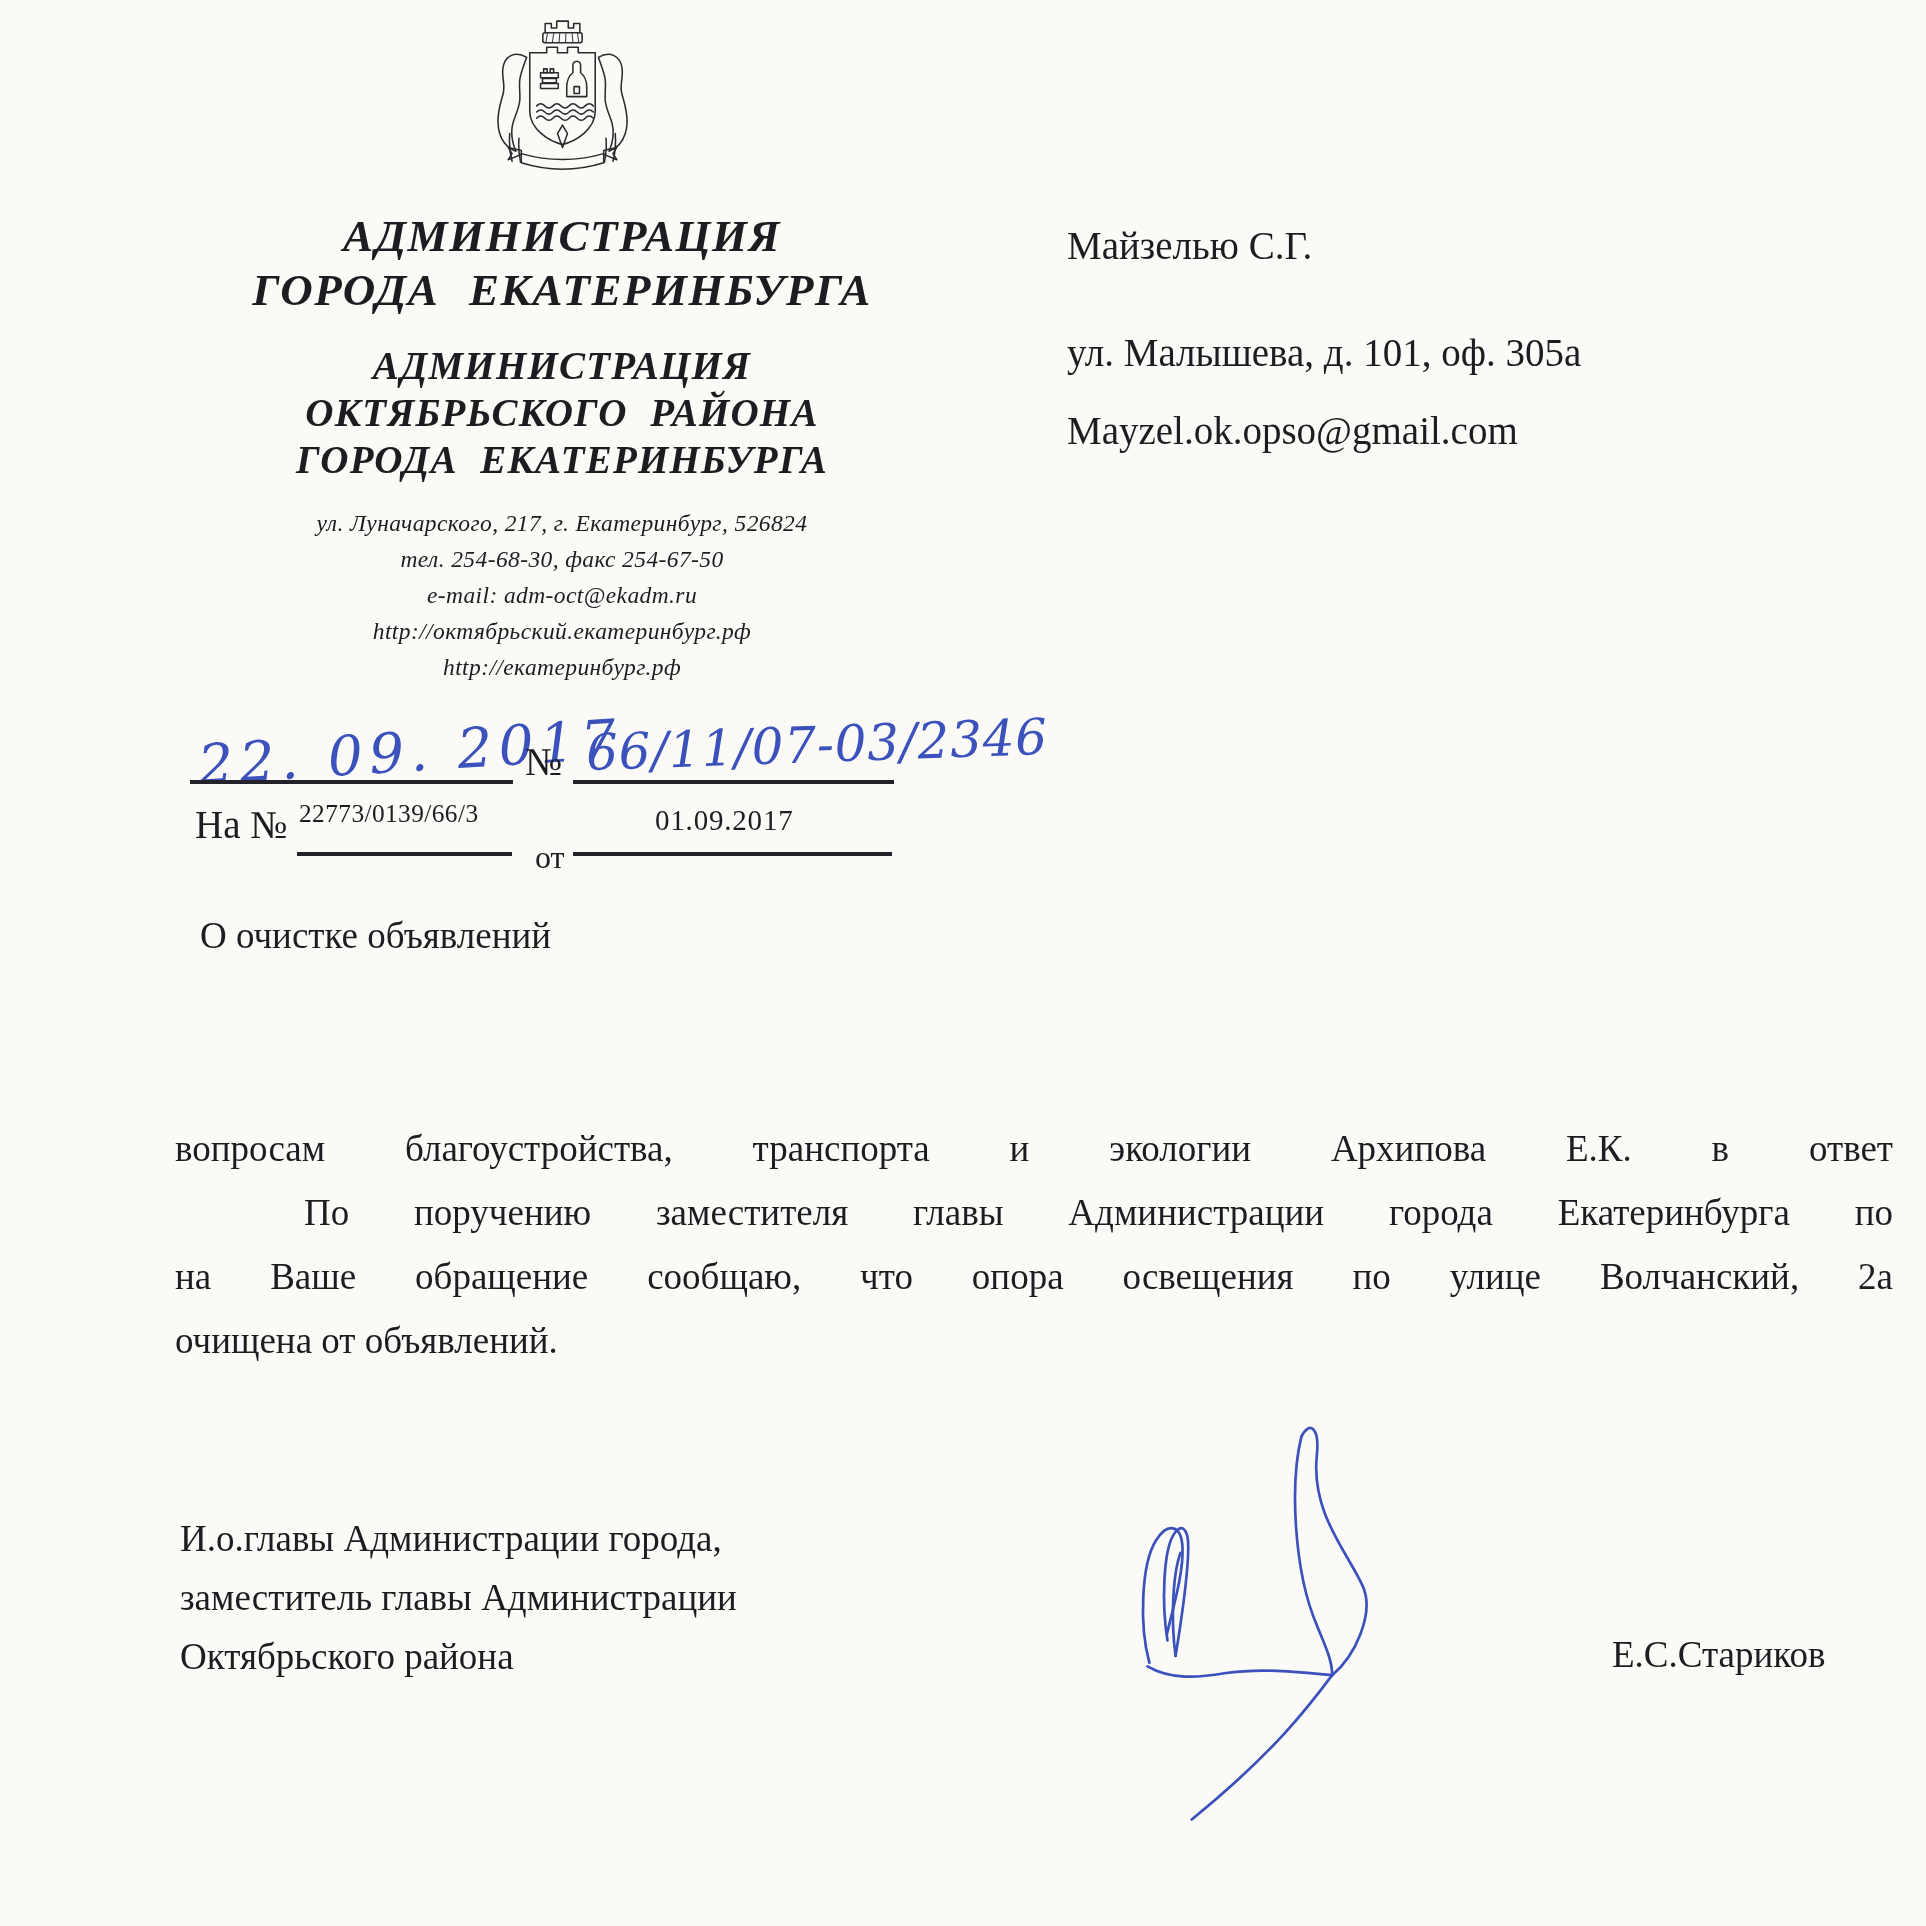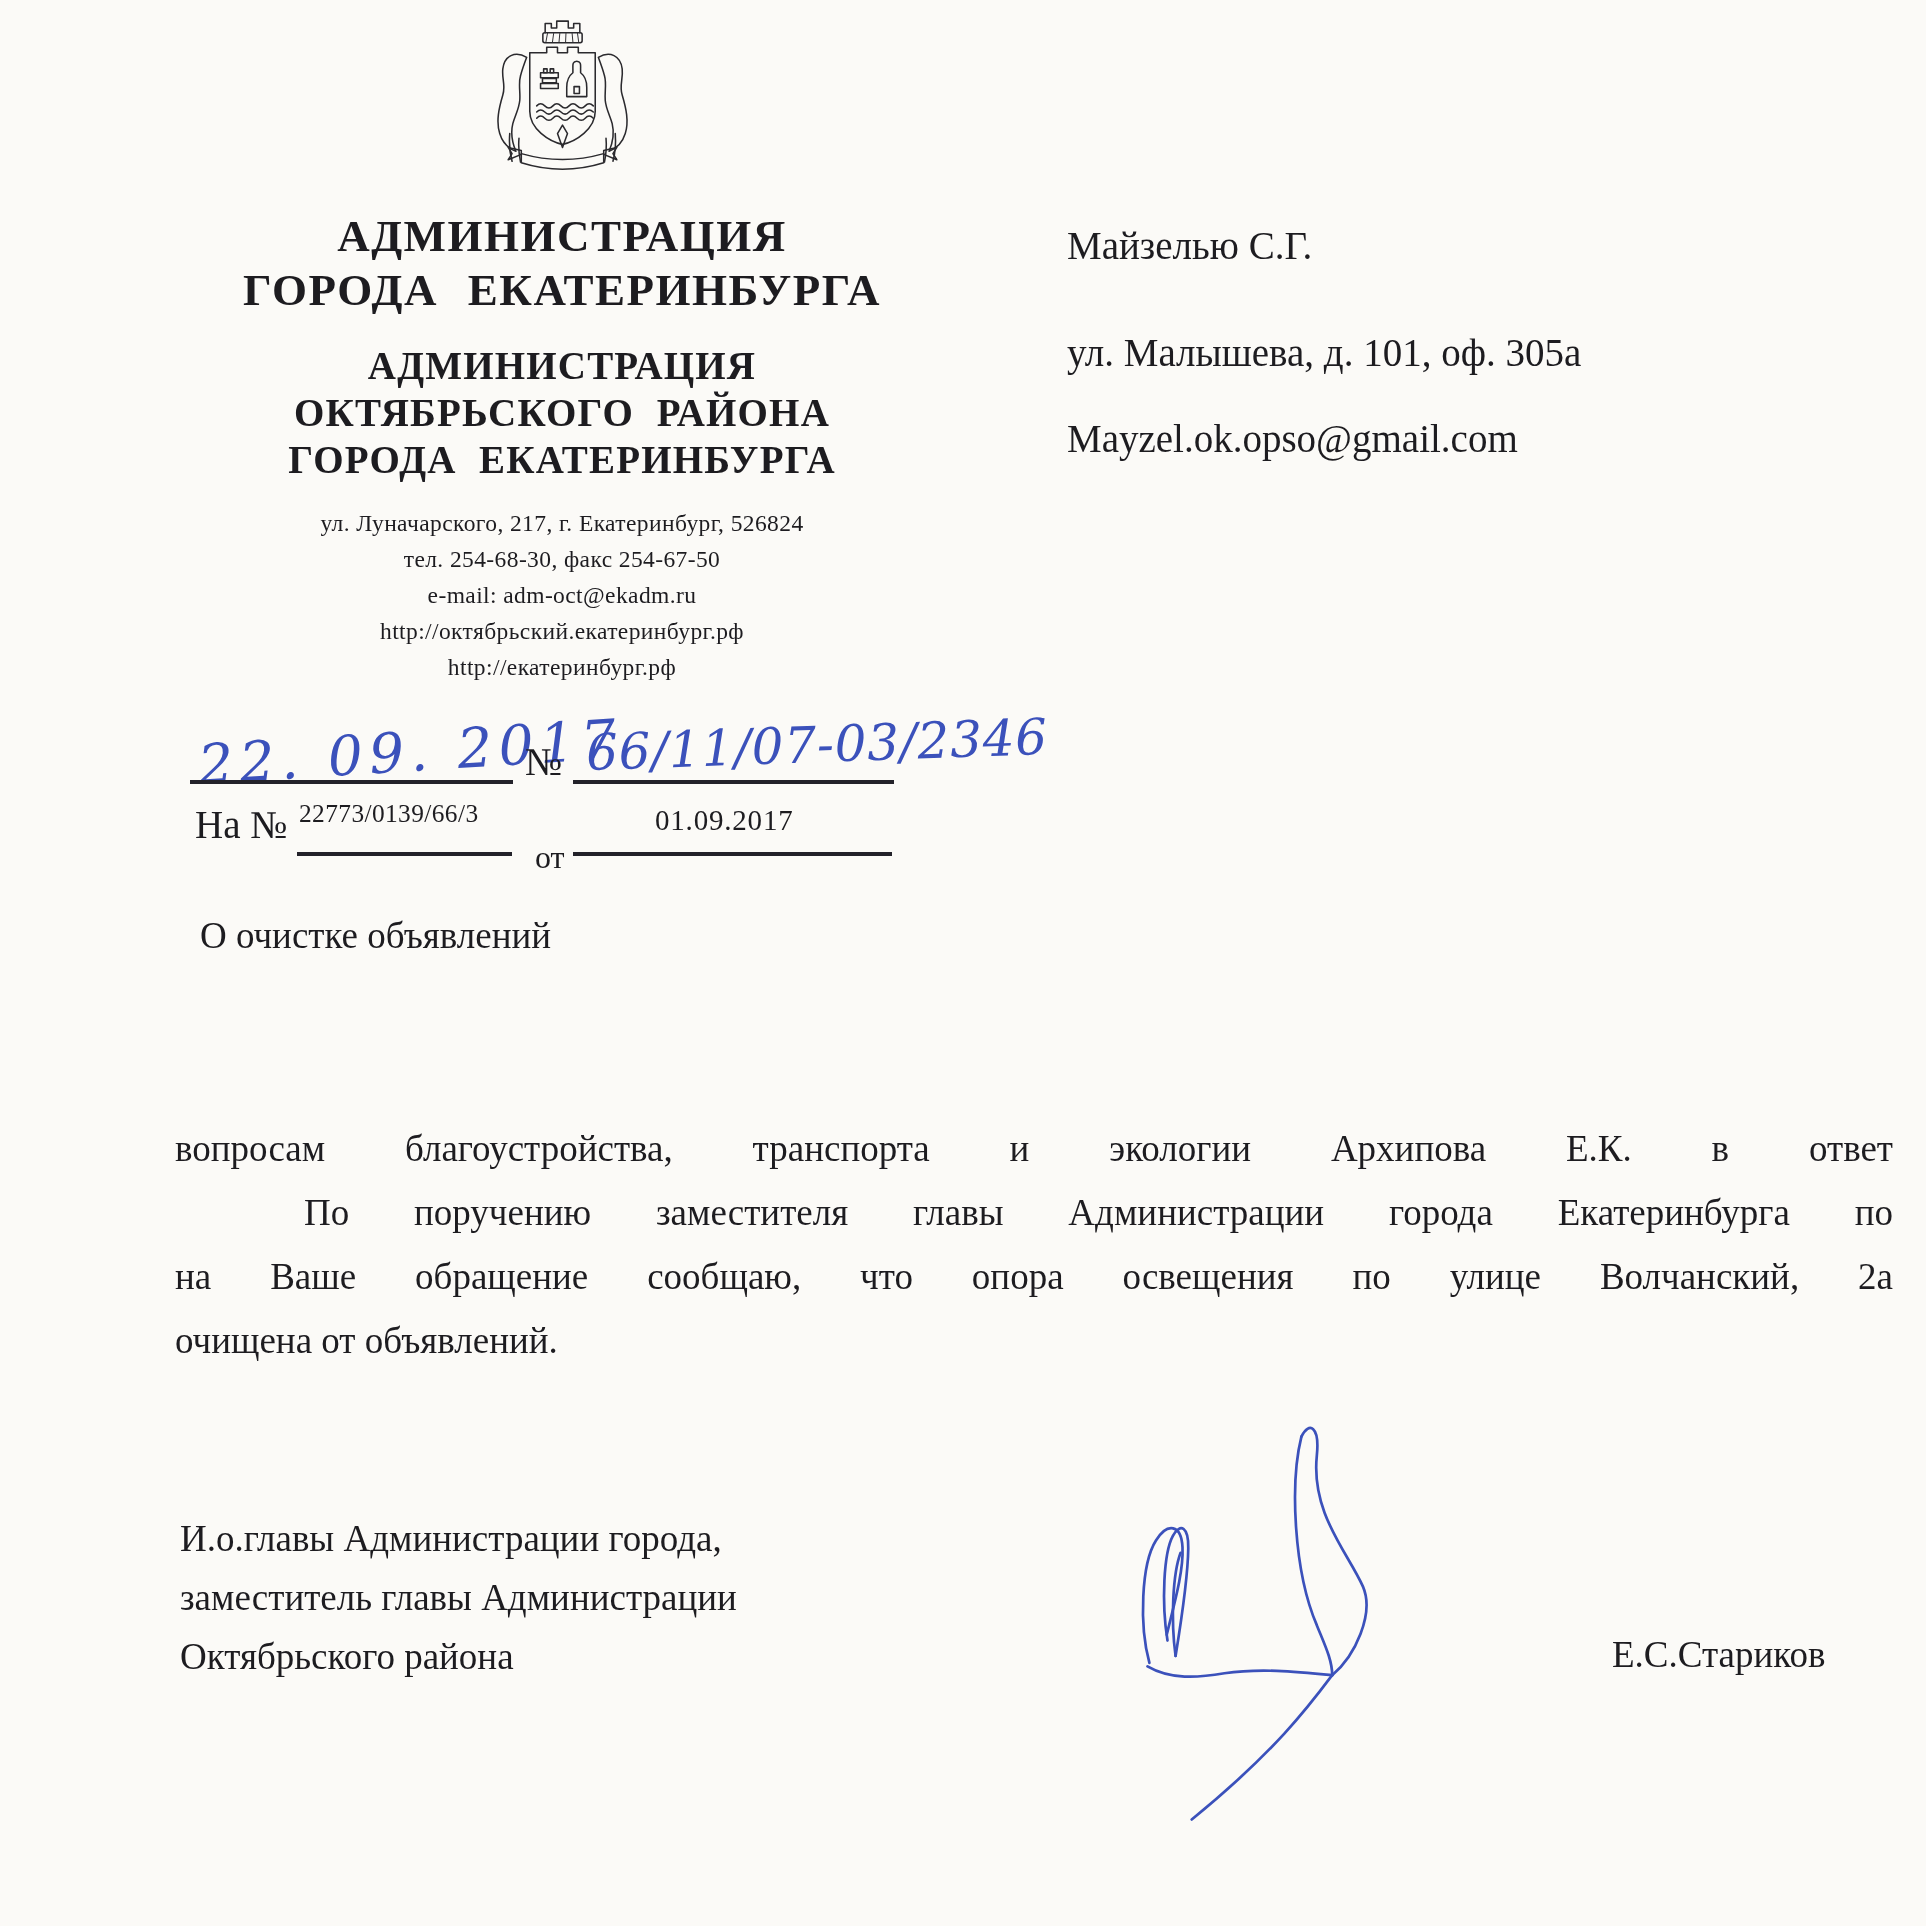--- a/index.html
+++ b/index.html
@@ -5,31 +5,31 @@
   html,body { margin:0; padding:0; background:#e8e7e4; }
   .page {
     position:relative; width:2029px; height:2812px;
     background:#fbfaf7;
     font-family:"Liberation Serif","DejaVu Serif",serif;
     color:#1d1c20; overflow:hidden;
   }
   .abs { position:absolute; }
 
   
-  .lh { left:169px; top:10.8px; width:786px; text-align:center; }
+  .lh { left:169px; top:10.8px; width:786px; text-align:center;font-style:italic; }
   .emblem { width:181px; height:162px; display:inline-block; }
   .org1 { font-size:45px; font-weight:bold; line-height:54px; letter-spacing:1.5px; word-spacing:17px; margin-top:35px; }
   .org2 { font-size:39px; font-weight:bold; line-height:47px; letter-spacing:1.2px; word-spacing:11.6px; margin-top:25px; }
   .contact { font-size:23.5px; line-height:36px; margin-top:22.3px; letter-spacing:0.4px; }
 
   
   .recipient { left:1067px; top:219px; width:693px; font-size:39px; }
   .r-name { line-height:54px; }
   .r-addr { margin-top:52px; line-height:55px; }
-  .r-email { margin-top:32px; line-height:54px; }
+  .r-email { margin-top:24px; line-height:54px; }
 
   
   .hw { color:#3b51bb; font-style:italic; font-family:"DejaVu Serif","Liberation Serif",serif; }
   .hw-date { left:198px; top:720px; font-size:55px; transform:rotate(-3.5deg); letter-spacing:6.2px; }
   .no-sign { left:525px; top:739px; font-size:39px; }
   .hw-no { left:586px; top:716px; font-size:50px; transform:rotate(-2deg); letter-spacing:0.8px; white-space:nowrap; }
   .rule { background:#23222a; }
   .u1 { left:190px;  top:780px; width:323px; height:3.9px; }
   .u2 { left:573px; top:780px; width:321px; height:3.9px; }
   .na-no { left:195px; top:802px; font-size:39px; }

